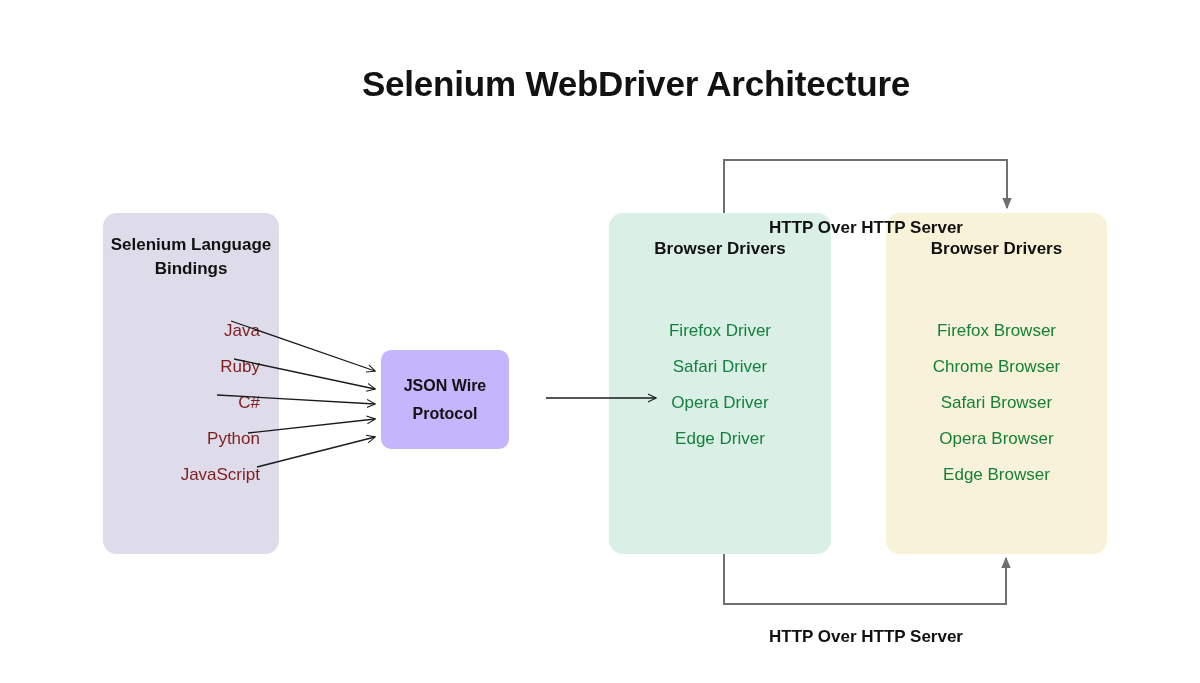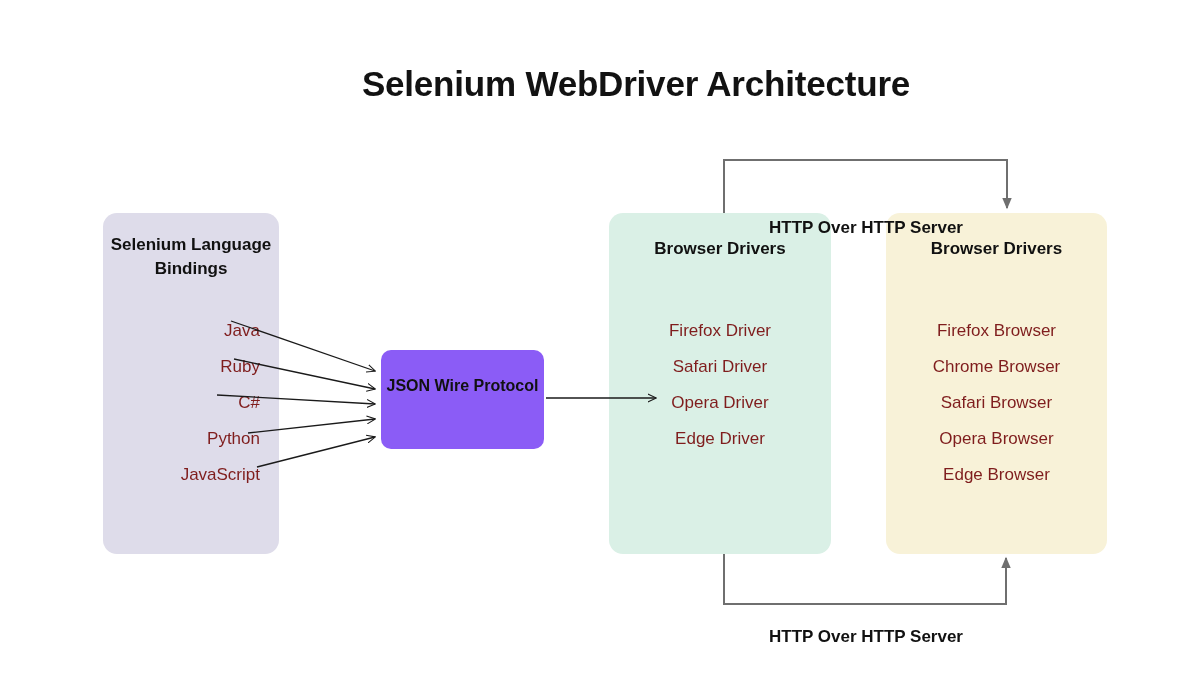--- a/index.html
+++ b/index.html
@@ -41,23 +41,23 @@
   #bindings-box {
     left: 103px;
     top: 213px;
     width: 176px;
     height: 341px;
     background: #dedcea;
   }
   #protocol-box {
     left: 381px;
     top: 350px;
-    width: 163px;
+    width: 128px;
     height: 99px;
-    background: #8b5cf6;
+    background: #c4b5fd;
     border-radius: 10px;
   }
   #drivers-box {
     left: 609px;
     top: 213px;
     width: 222px;
     height: 341px;
     background: #daf0e6;
   }
   #browsers-box {
@@ -111,21 +111,21 @@
     position: absolute;
     left: 0;
     width: 100%;
     text-align: center;
   }
   #drivers-list  { top: 100px; }
   #browsers-list { top: 100px; }
   .list-item {
     font-size: 17px;
     line-height: 36px;
-    color: #7f1d1d;
+    color: #15803d;
     white-space: nowrap;
   }
   
   #connectors {
     position: absolute;
     left: 0;
     top: 0;
     width: 1200px;
     height: 683px;
     pointer-events: none;

